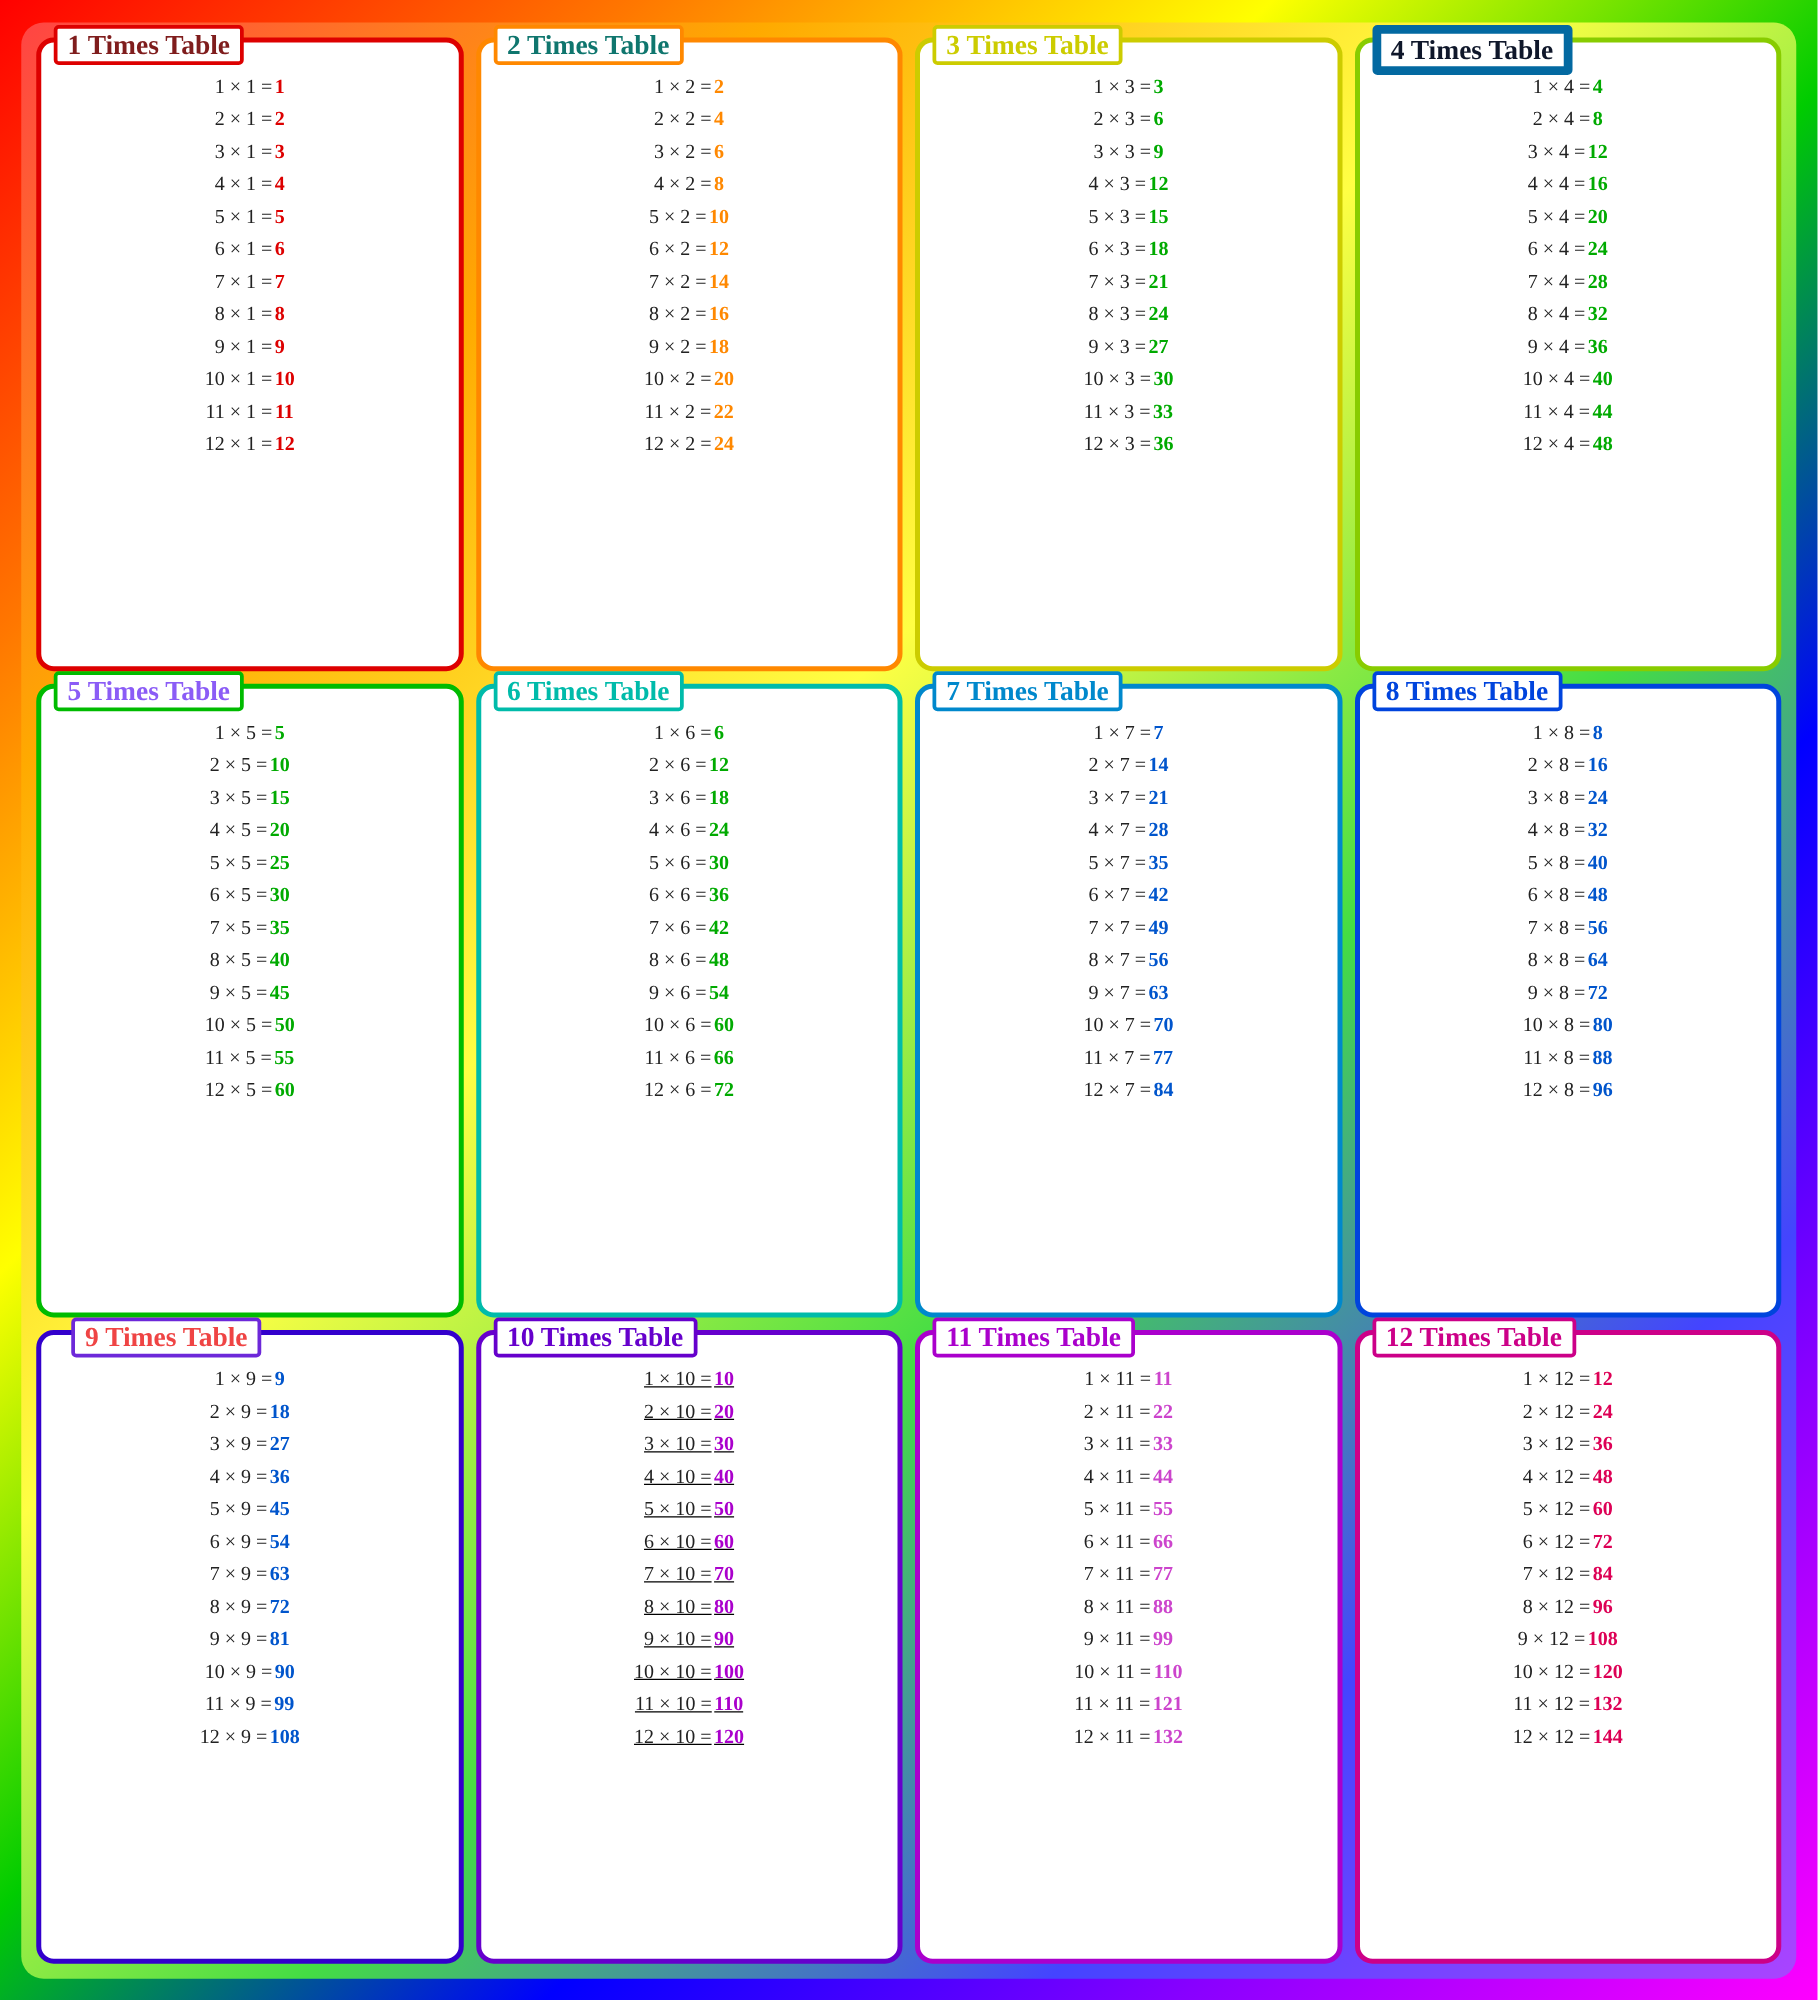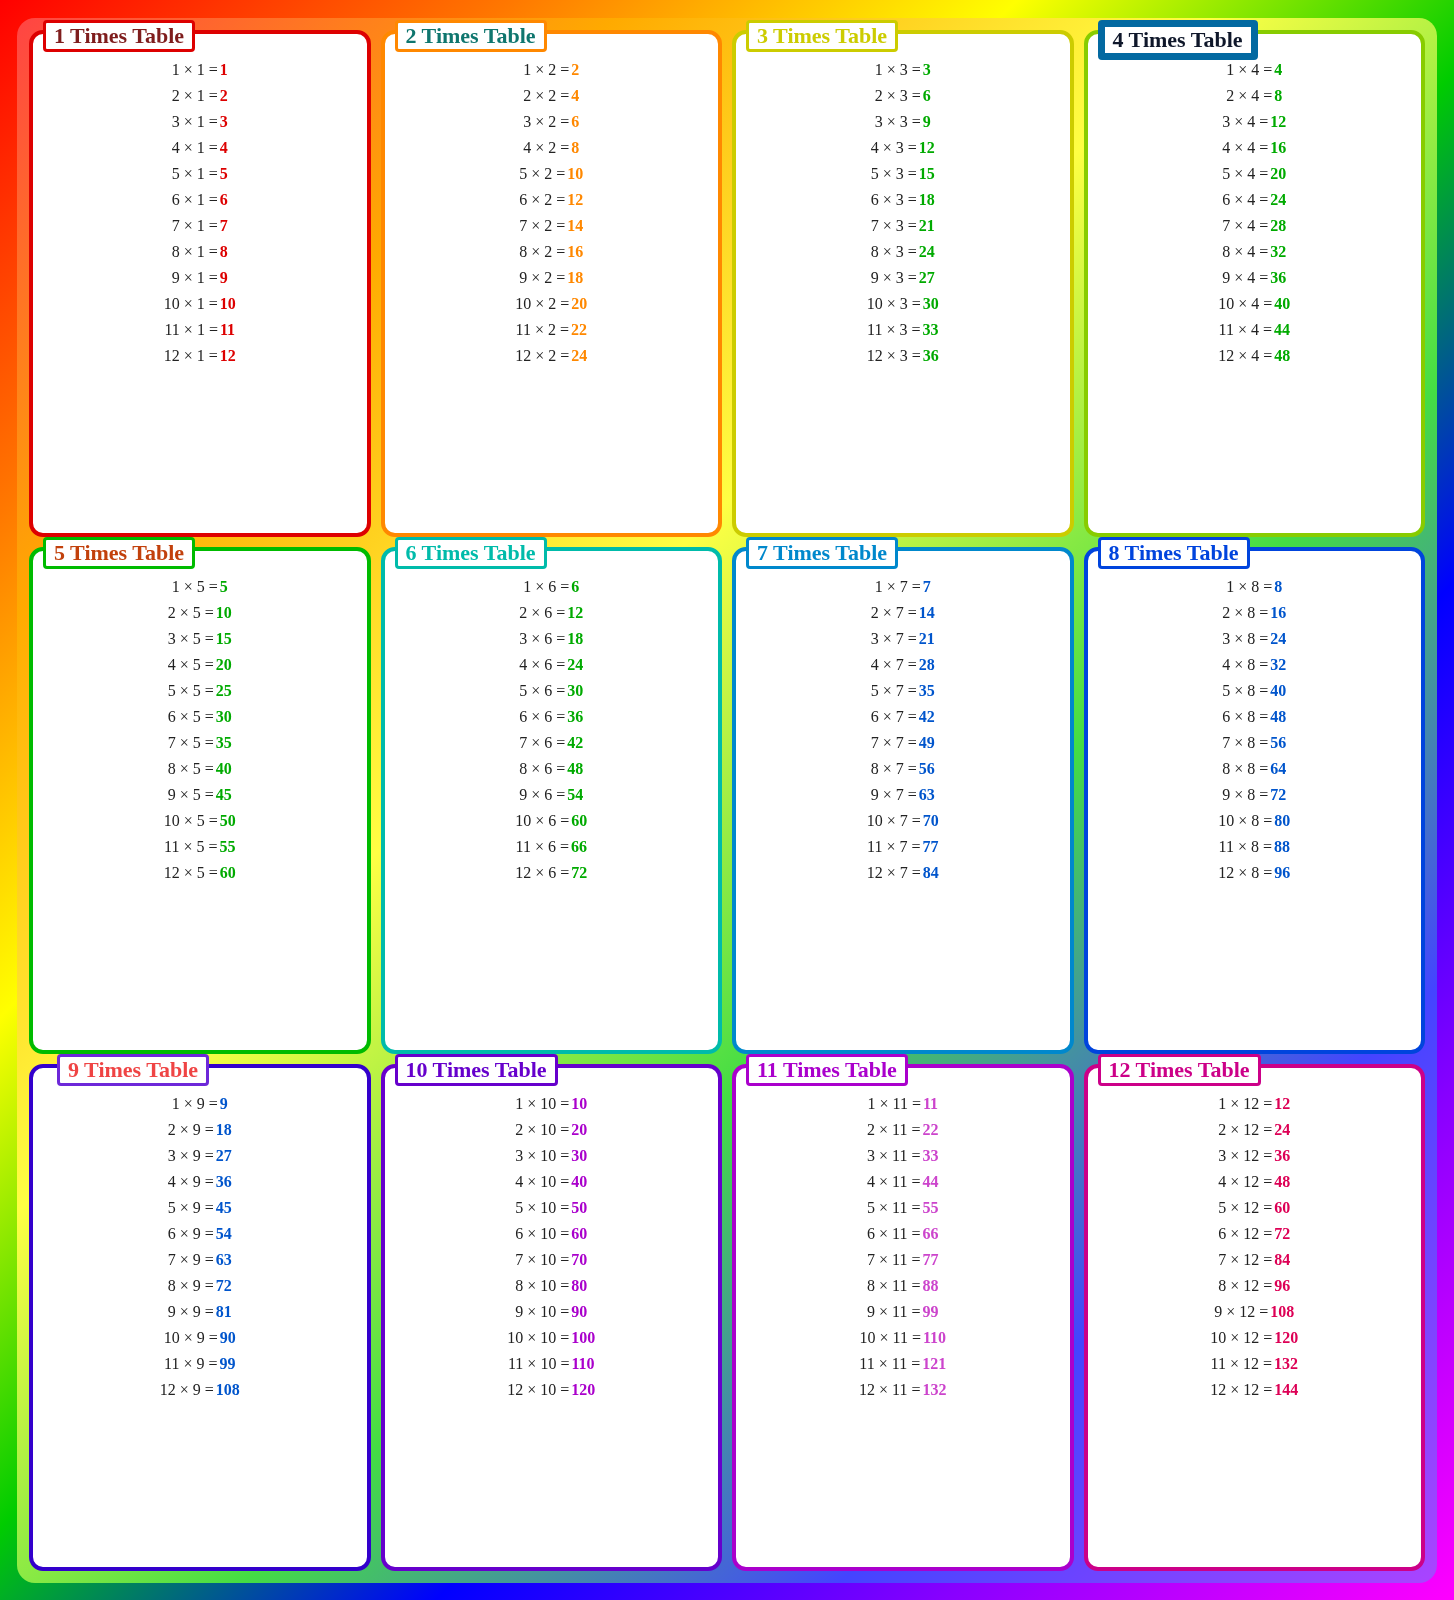--- a/index.html
+++ b/index.html
@@ -40,40 +40,40 @@
     }
     .card-1 { border: 4px solid #dd0000; }
     .card-2 { border: 4px solid #ff8800; }
     .card-3 { border: 4px solid #cccc00; }
     .card-4 { border: 4px solid #88cc00; }
     .card-5 { border: 4px solid #00bb00; }
     .card-6 { border: 4px solid #00bbaa; }
     .card-7 { border: 4px solid #0088cc; }
     .card-8 { border: 4px solid #0044dd; }
     .card-9 { border: 4px solid #3300cc; }
-    .card-10 { border: 4px solid #6600cc; }
+    .card-10 { border: 4px solid #6600cc; text-decoration: underline; }
     .card-11 { border: 4px solid #aa00cc; }
     .card-12 { border: 4px solid #cc0088; }
 
     .card-title {
       font-size: 22px;
       font-weight: bold;
       margin-bottom: 6px;
       padding: 0 8px;
       background: white;
       position: absolute;
       top: -14px;
       left: 10px;
       white-space: nowrap;
     }
     .card-1 .card-title { color: #7f1d1d; border: 3px solid #dd0000; border-radius: 4px; }
     .card-2 .card-title { color: #0f766e; border: 3px solid #ff8800; border-radius: 4px; }
     .card-3 .card-title { color: #cccc00; border: 3px solid #cccc00; border-radius: 4px; }
     .card-4 .card-title { color: #0f172a; border: 7px solid #0369a1; border-radius: 4px; }
-    .card-5 .card-title { color: #c2410c; border: 3px solid #00bb00; border-radius: 4px; }
+    .card-5 .card-title { color: #8b5cf6; border: 3px solid #00bb00; border-radius: 4px; }
     .card-6 .card-title { color: #00bbaa; border: 3px solid #00bbaa; border-radius: 4px; }
     .card-7 .card-title { color: #0088cc; border: 3px solid #0088cc; border-radius: 4px; }
     .card-8 .card-title { color: #0044dd; border: 3px solid #0044dd; border-radius: 4px; }
     .card-9 .card-title { color: #ef4444; border: 3px solid #6d28d9; border-radius: 4px; margin-left: 14px; }
     .card-10 .card-title { color: #6600cc; border: 3px solid #6600cc; border-radius: 4px; }
     .card-11 .card-title { color: #aa00cc; border: 3px solid #aa00cc; border-radius: 4px; }
     .card-12 .card-title { color: #cc0088; border: 3px solid #cc0088; border-radius: 4px; }
 
     .table-rows {
       display: flex;

